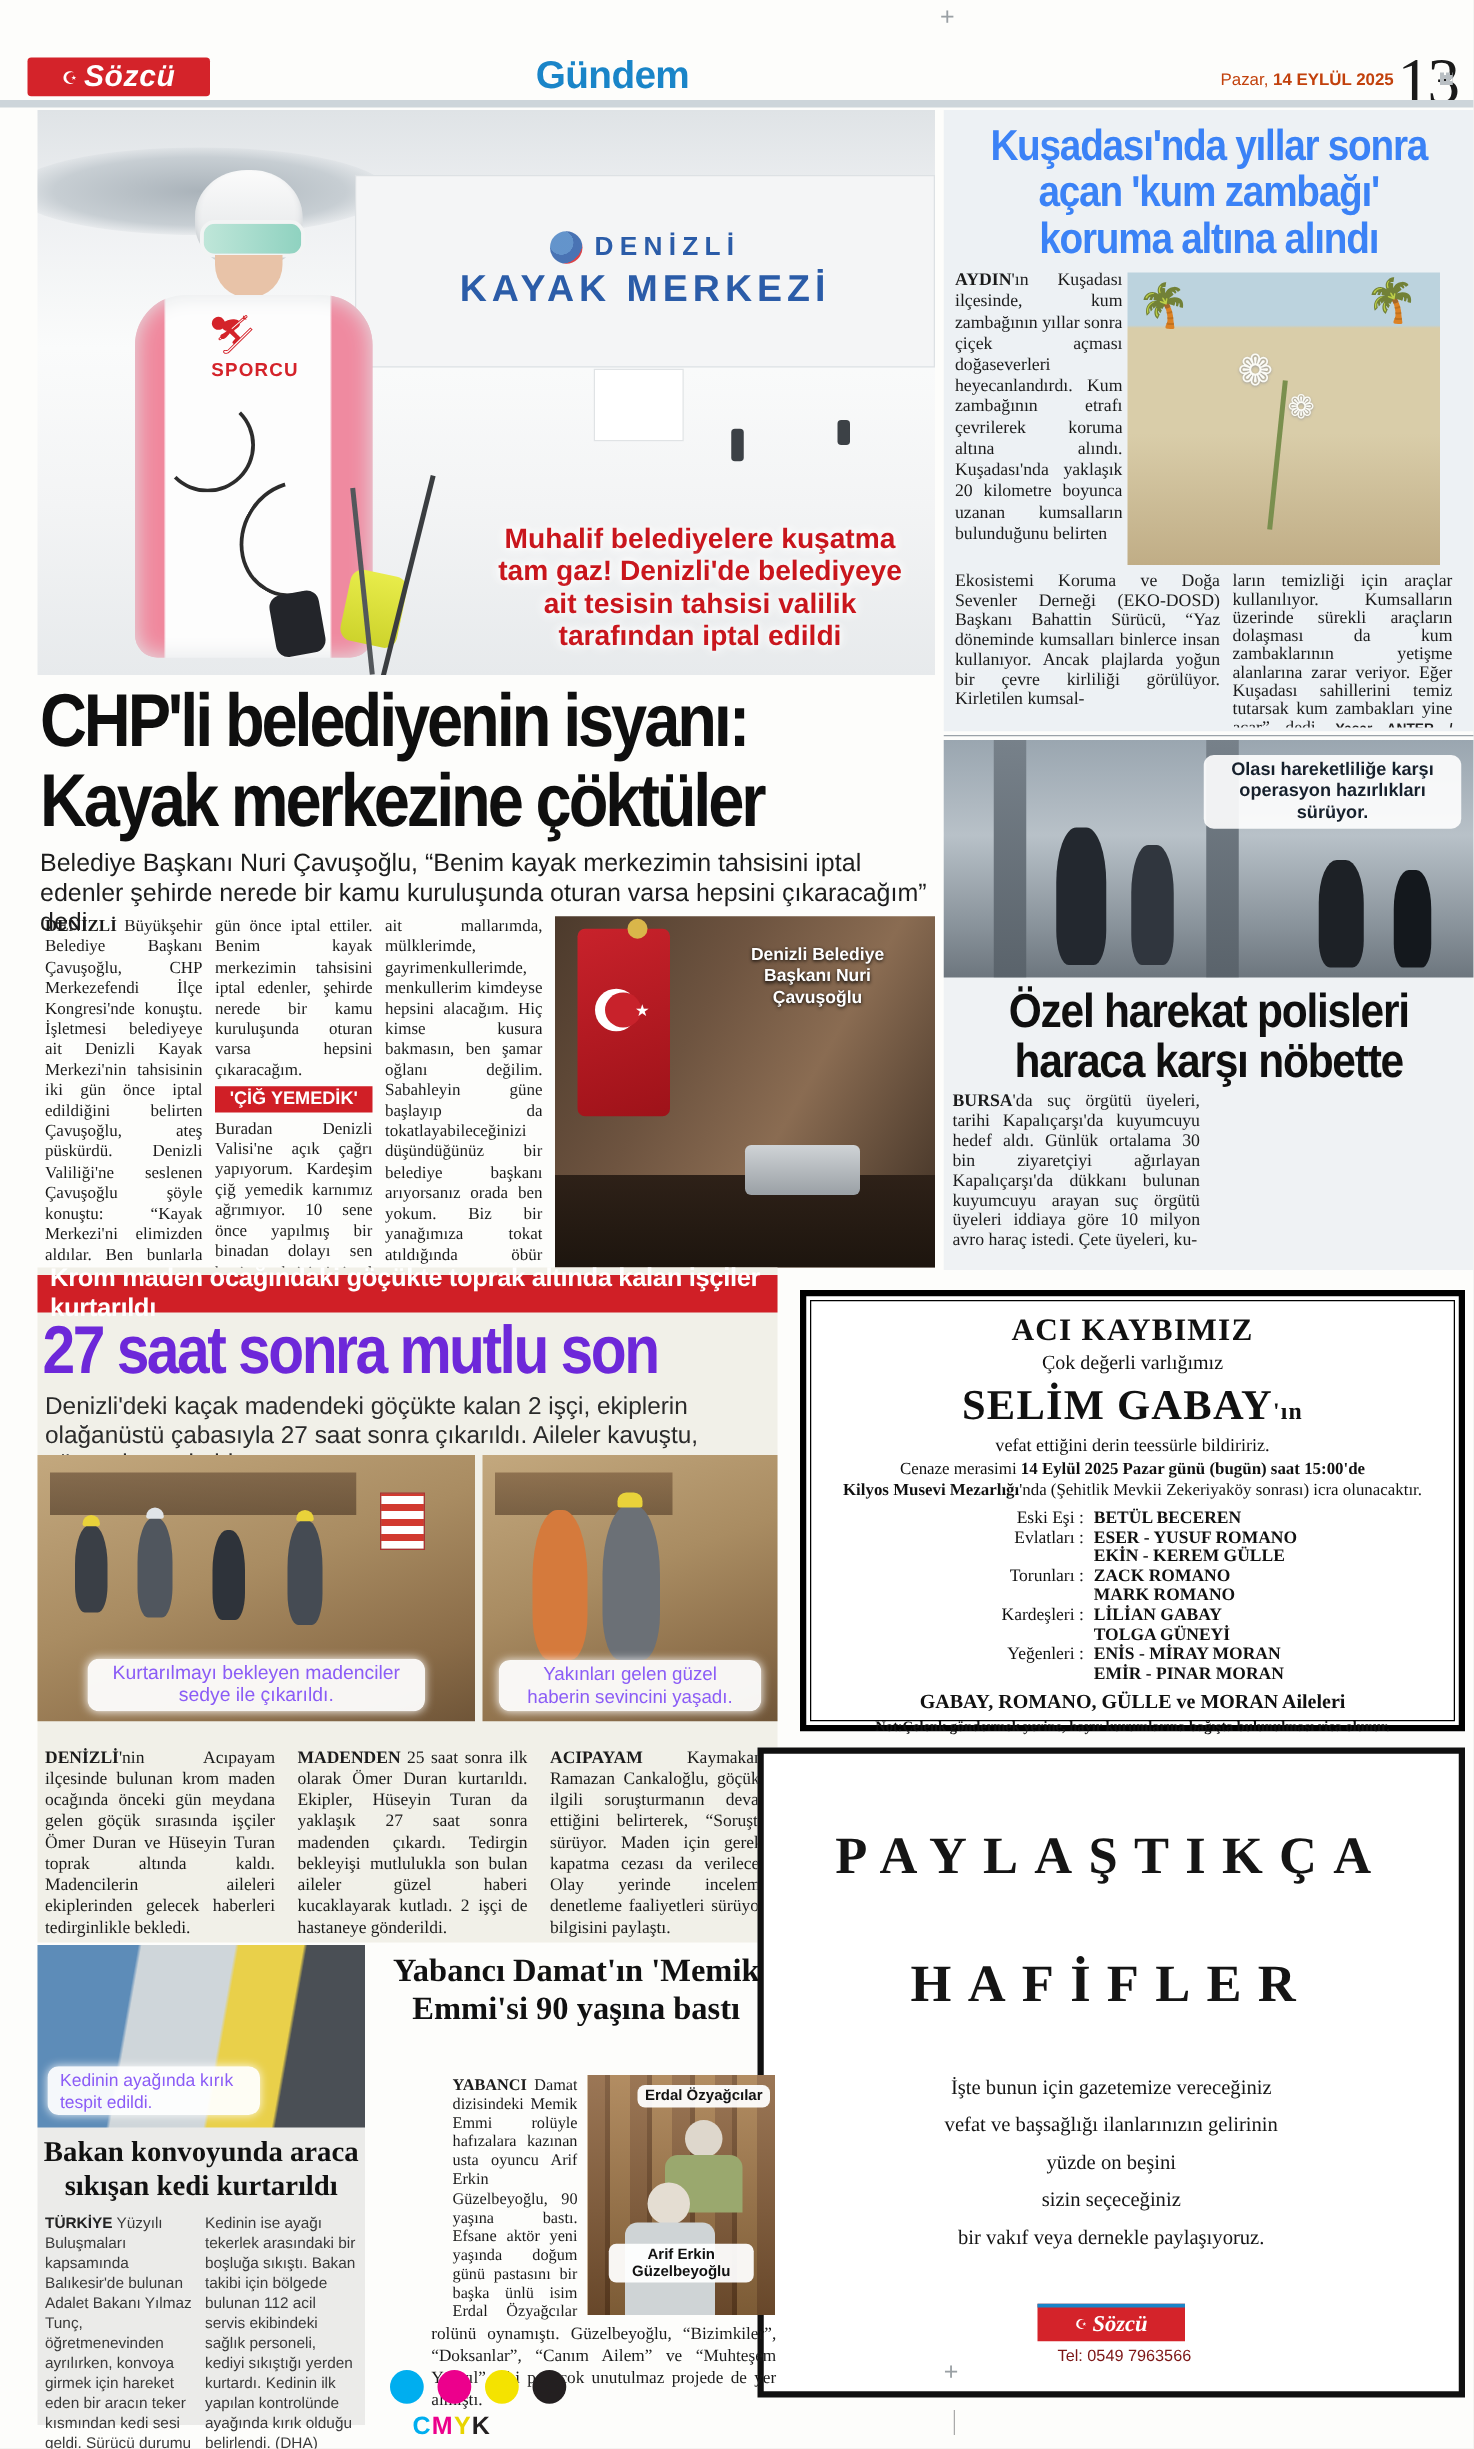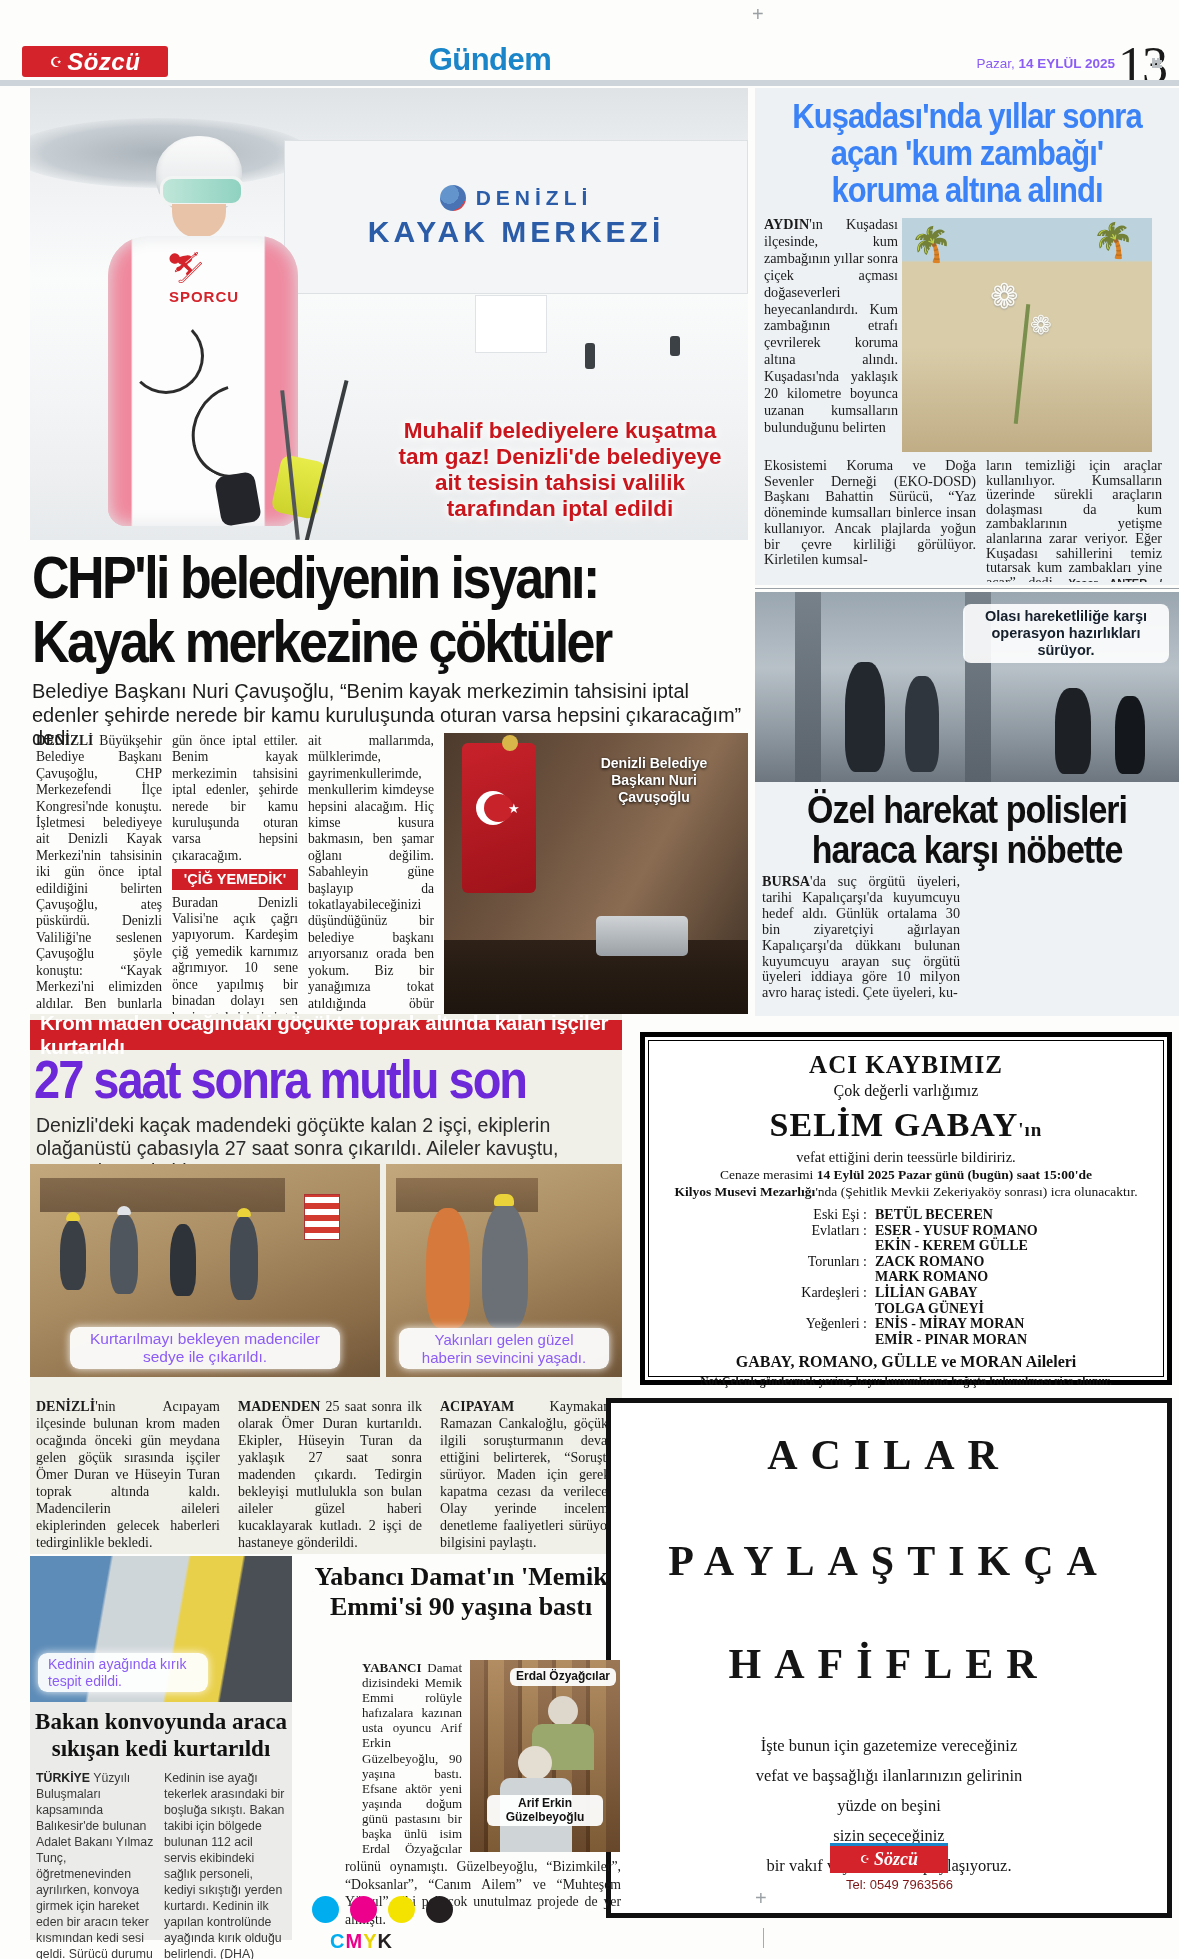--- a/index.html
+++ b/index.html
@@ -6,21 +6,21 @@
   .page{position:relative;width:1179px;height:1959px;background:#fdfdfb;margin:0 auto;
         font-family:"Liberation Sans",sans-serif;overflow:hidden;}
   .abs{position:absolute;}
   
   .logo{left:22px;top:46px;width:146px;height:31px;background:#d4232a;border-radius:3px;
         color:#fff;display:flex;align-items:center;justify-content:center;gap:5px;}
   .logo .crescent{font-size:14px;line-height:1;}
   .logo .brand{font-weight:bold;font-size:24px;font-style:italic;letter-spacing:.5px;}
   .section-title{left:380px;top:42px;width:220px;text-align:center;color:#1a85c8;
         font-size:31px;font-weight:bold;letter-spacing:-.5px;}
-  .dateline{left:860px;top:56px;width:255px;text-align:right;font-size:13.5px;color:#8b5cf6;}
+  .dateline{left:860px;top:56px;width:255px;text-align:right;font-size:13.5px;color:#c2410c;}
   .pageno{left:1118px;top:36px;font-family:"Liberation Serif",serif;font-size:52px;color:#1a1a1a;letter-spacing:-2px;}
   .grayband{left:0;top:80px;width:1179px;height:6px;background:#cdd5da;}
   .cropmark{color:#9aa0a4;font-size:20px;line-height:1;}
   .regdots{left:1152px;top:58px;width:10px;height:10px;background:
      repeating-linear-gradient(90deg,#b9bfc3 0 3px,transparent 3px 5px),
      repeating-linear-gradient(0deg,#b9bfc3 0 3px,transparent 3px 5px);}
   
   .mainphoto{left:30px;top:88px;width:718px;height:452px;overflow:hidden;
      background:linear-gradient(180deg,#dfe3e6 0%,#eef0f2 18%,#fafbfb 42%,#f3f4f5 70%,#e7eaec 100%);}
   .ridge{left:-20px;top:30px;width:300px;height:70px;border-radius:50%;
@@ -338,21 +338,20 @@
             <span class="lab"></span>
             <span class="val">EMİR - PINAR MORAN</span>
           </div>
       </div>
       <div class="obit-fam">GABAY, ROMANO, GÜLLE ve MORAN Aileleri</div>
       <div class="obit-note">Not:Çelenk göndermek yerine, hayır kurumlarına bağışta bulunulması rica olunur.</div>
     </div>
   </div>
 
   <div class="abs adbox">
-    <div class="adbig" style="margin-top:28px;">ACILAR</div>
     <div class="adbig" style="margin-top:58px;">PAYLAŞTIKÇA</div>
     <div class="adbig" style="margin-top:55px;">HAFİFLER</div>
     <div class="adline" style="margin-top:48px;">İşte bunun için gazetemize vereceğiniz</div>
     <div class="adline" style="margin-top:10px;">vefat ve başsağlığı ilanlarınızın gelirinin</div>
     <div class="adline" style="margin-top:10px;">yüzde on beşini</div>
     <div class="adline" style="margin-top:10px;">sizin seçeceğiniz</div>
     <div class="adline" style="margin-top:10px;">bir vakıf veya dernekle paylaşıyoruz.</div>
     <div class="adlogo">
         <span style="font-size:11px;">☪</span>
         <span class="brand">Sözcü</span>

